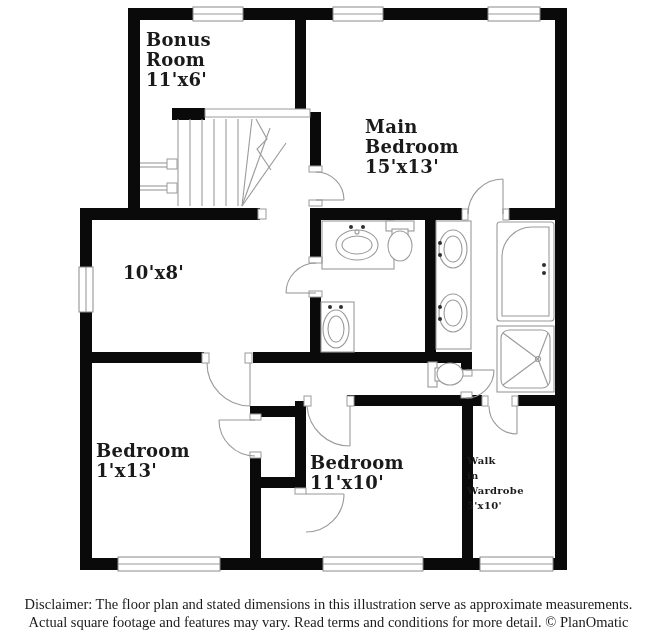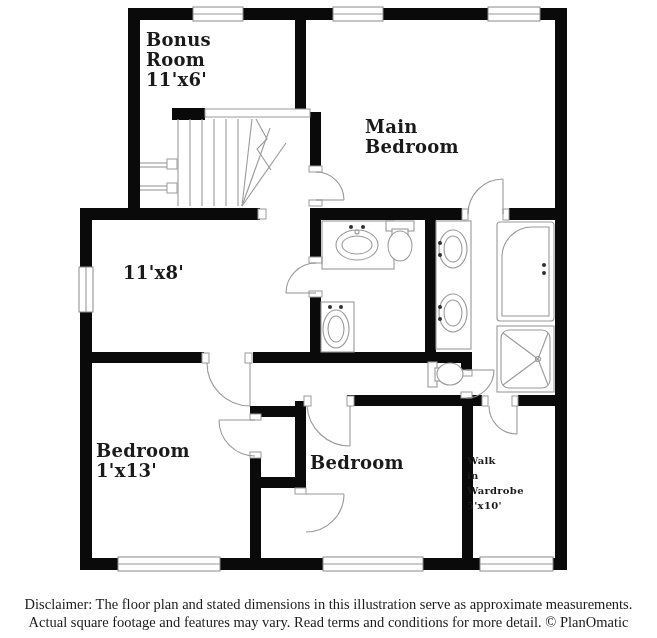--- a/index.html
+++ b/index.html
@@ -255,33 +255,35 @@
 
   <div class="room-label" style="left:146px;top:30px;width:150px;">
     <span>Bonus</span>
     <span>Room</span>
     <span>11'x6'</span>
   </div>
 
   <div class="room-label" style="left:365px;top:73px;width:150px;margin-top:44px;">
     <span>Main</span>
     <span>Bedroom</span>
+    <span>15'x13'</span>
   </div>
 
   <div class="room-label" style="left:123px;top:263px;width:150px;">
-    <span>11'x8'</span>
+    <span>10'x8'</span>
   </div>
 
   <div class="room-label" style="left:96px;top:441px;width:150px;">
     <span>Bedroom</span>
     <span>1'x13'</span>
   </div>
 
   <div class="room-label" style="left:310px;top:453px;width:150px;">
     <span>Bedroom</span>
+    <span>11'x10'</span>
   </div>
 
   <div class="room-label small" style="left:467px;top:453px;width:100px;">
     <span>Walk</span>
     <span>in</span>
     <span>Wardrobe</span>
     <span>5'x10'</span>
   </div>
 
   <div id="disclaimer">

